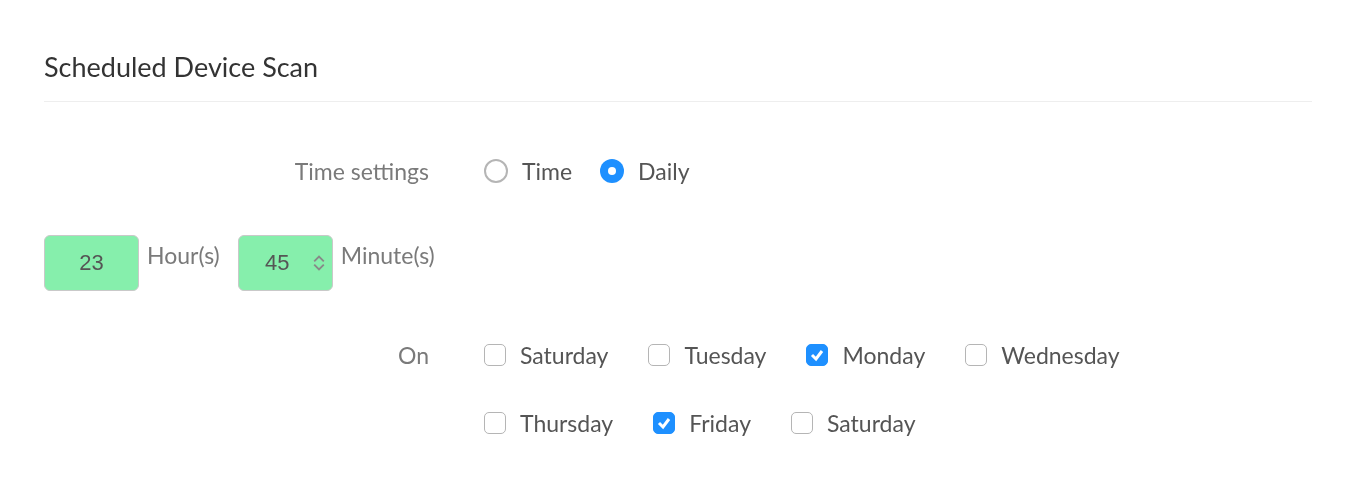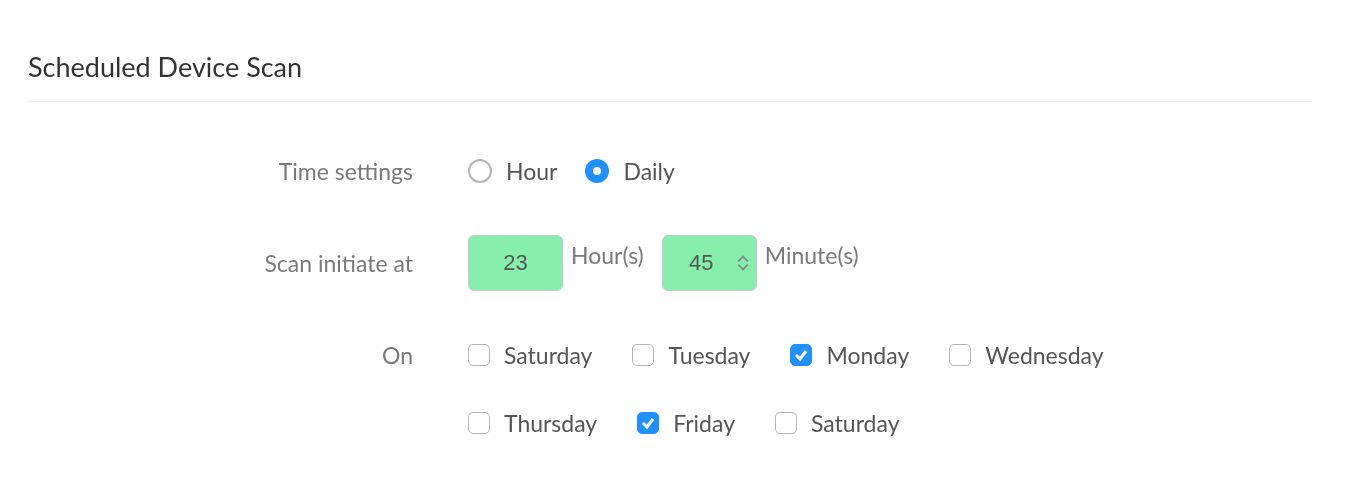--- a/index.html
+++ b/index.html
@@ -8,21 +8,21 @@
       padding: 0;
     }
     body {
       font-family: -apple-system, BlinkMacSystemFont, "Segoe UI", "Lato", sans-serif;
       background: #ffffff;
       color: #333;
       width: 1352px;
       padding: 0;
     }
     .container {
-      padding: 50px 40px 40px 28px;
+      padding: 50px 40px 40px 44px;
     }
     .section-title {
       font-size: 27px;
       font-weight: 400;
       color: #333;
       padding-bottom: 18px;
       border-bottom: 1px solid #eee;
       margin-bottom: 55px;
     }
     .form-row {
@@ -169,31 +169,30 @@
 <body>
 
 <div class="container">
   <h2 class="section-title">Scheduled Device Scan</h2>
 
   <div class="form-row">
     <div class="form-label">Time settings</div>
     <div class="form-controls radio-group">
       <div class="radio-option">
         <span class="radio-circle"></span>
-        <span class="radio-label">Hour</span>
+        <span class="radio-label">Time</span>
       </div>
       <div class="radio-option">
         <span class="radio-circle selected"></span>
         <span class="radio-label">Daily</span>
       </div>
     </div>
   </div>
 
   <div class="form-row time-row">
-    <div class="form-label">Scan initiate at</div>
     <div class="form-controls">
       <span class="number-input-wrap">
         <input class="number-input" type="text" value="23" style="">
       </span>
       <span class="unit-label">Hour(s)</span>
       <span class="number-input-wrap">
         <input class="number-input" type="text" style="padding-right: 26px;" value="45">
         <span class="stepper">
           <svg class="arrow" viewBox="0 0 10 6">
               <path d="M1 5 L5 1 L9 5" fill="none" stroke="currentColor" stroke-width="1.5"></path>

